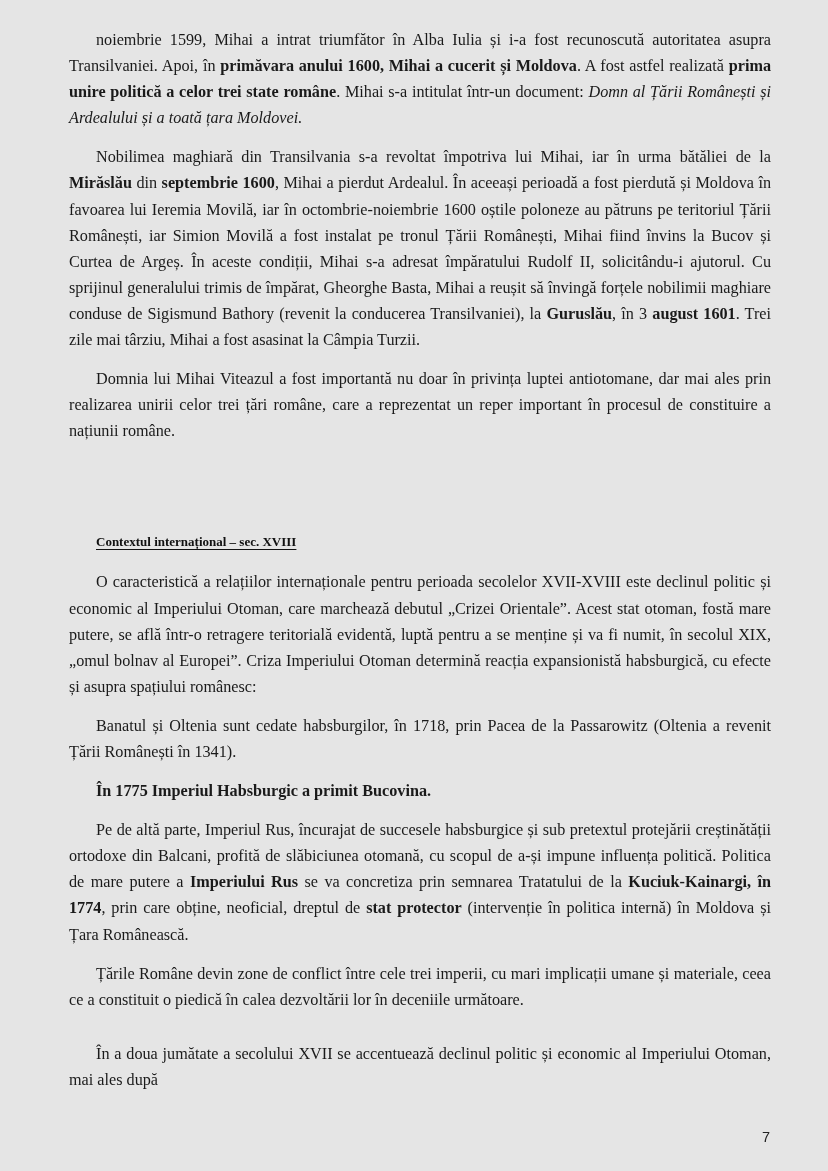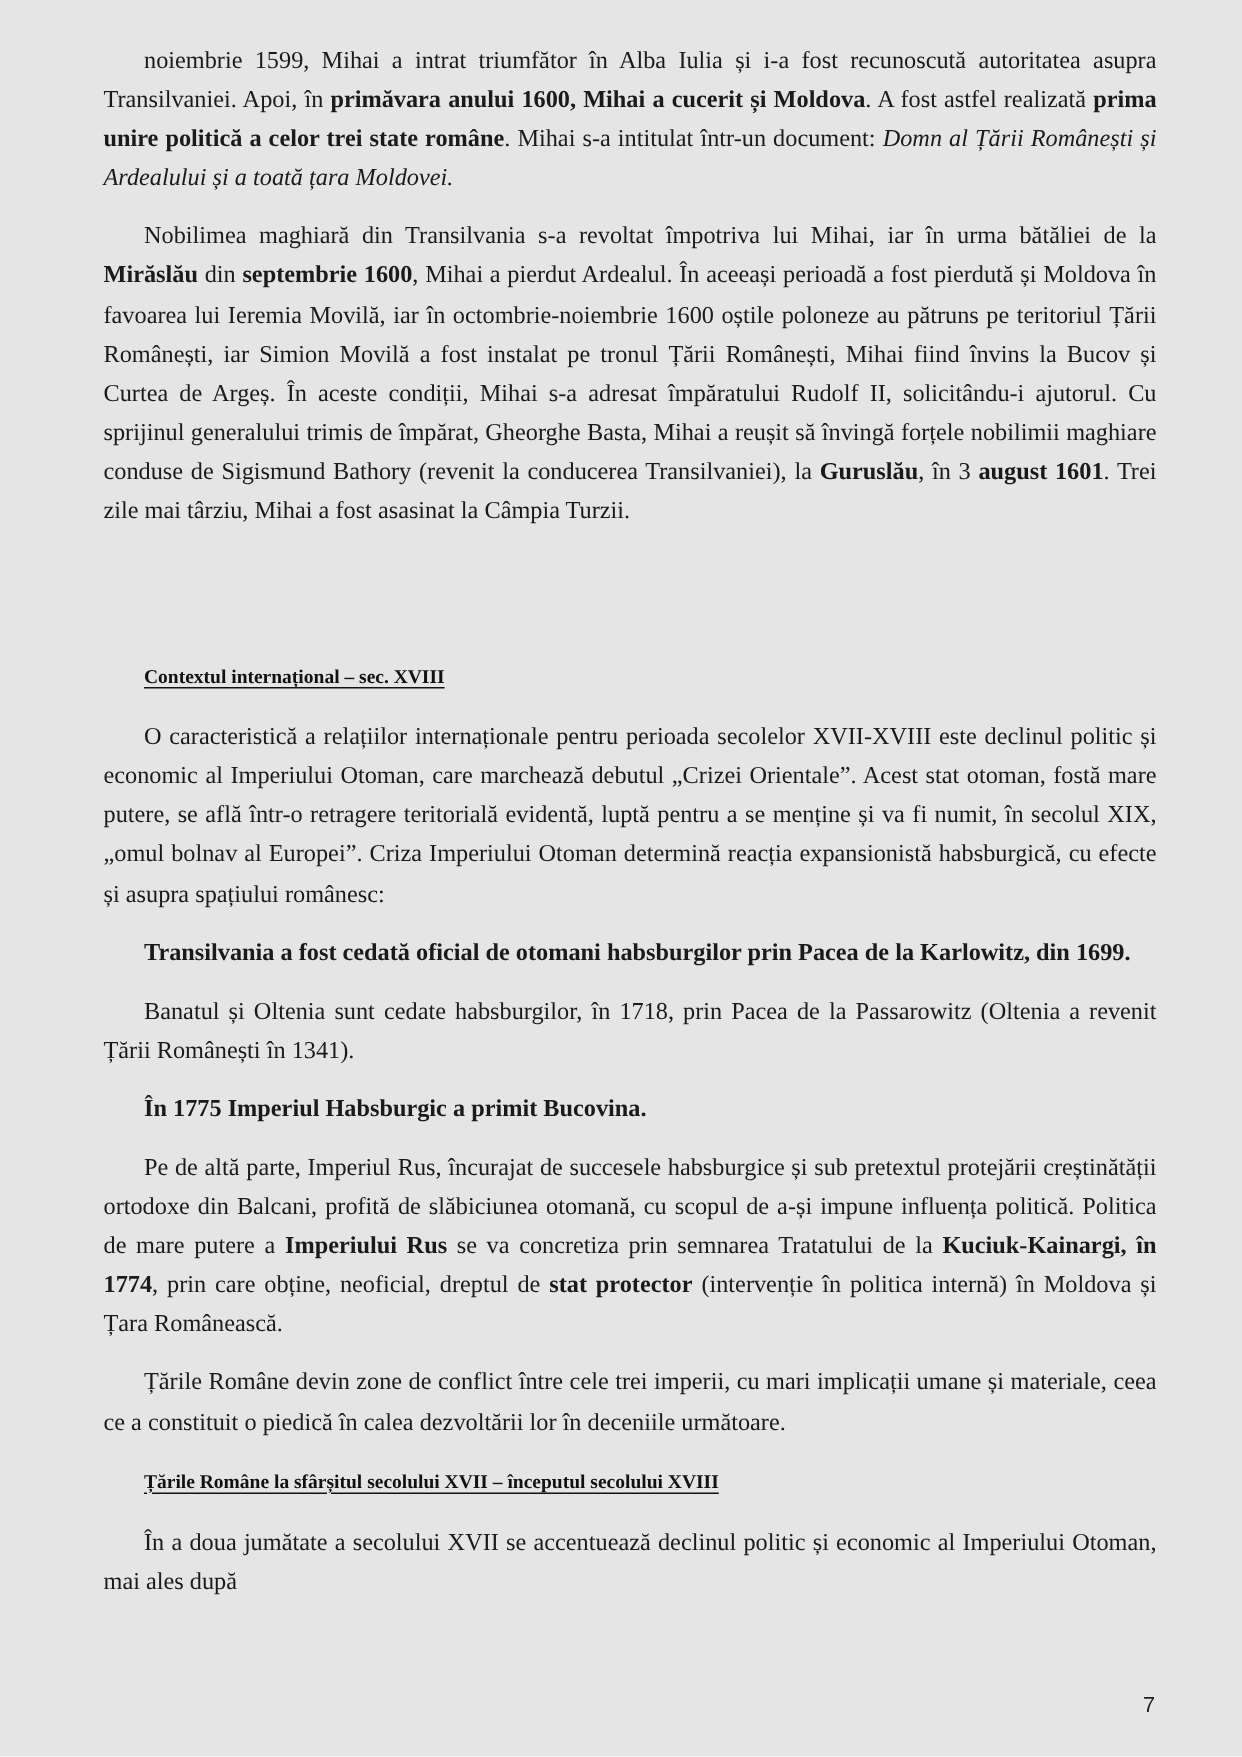--- a/index.html
+++ b/index.html
@@ -99,47 +99,46 @@
 </head>
 <body>
 
 <div class="page">
   <div class="content">
 
     <p class="para"><span>noiembrie 1599, Mihai a intrat triumfător în Alba Iulia și i-a fost recunoscută autoritatea asupra Transilvaniei. Apoi, în </span><b>primăvara anului 1600, Mihai a cucerit și Moldova</b><span>. A fost astfel realizată </span><b>prima unire politică a celor trei state române</b><span>. Mihai s-a intitulat într-un document: </span><i>Domn al Țării Românești și Ardealului și a toată țara Moldovei.</i></p>
 
     <p class="para"><span>Nobilimea maghiară din Transilvania s-a revoltat împotriva lui Mihai, iar în urma bătăliei de la </span><b>Mirăslău</b><span> din </span><b>septembrie 1600</b><span>, Mihai a pierdut Ardealul. În aceeași perioadă a fost pierdută și Moldova în favoarea lui Ieremia Movilă, iar în octombrie-noiembrie 1600 oștile poloneze au pătruns pe teritoriul Țării Românești, iar Simion Movilă a fost instalat pe tronul Țării Românești, Mihai fiind învins la Bucov și Curtea de Argeș. În aceste condiții, Mihai s-a adresat împăratului Rudolf II, solicitându-i ajutorul. Cu sprijinul generalului trimis de împărat, Gheorghe Basta, Mihai a reușit să învingă forțele nobilimii maghiare conduse de Sigismund Bathory (revenit  la conducerea Transilvaniei), la </span><b>Guruslău</b><span>, în 3 </span><b>august 1601</b><span>. Trei zile mai târziu, Mihai a fost asasinat la Câmpia Turzii.</span></p>
 
+    <p class="para"><span>Domnia lui Mihai Viteazul a fost importantă nu doar în privința luptei antiotomane, dar mai ales prin realizarea unirii celor trei țări române, care a reprezentat un reper important în procesul de constituire a națiunii române.</span></p>
 
     <div class="spacer-lg"></div>
 
     <div class="h-main">
     </div>
 
     <div class="spacer-sm"></div>
 
     <div class="h-sub"><span class="ul">Contextul internațional – sec. XVIII</span></div>
 
     <div class="spacer-xs"></div>
 
     <p class="para"><span>O caracteristică a relațiilor internaționale pentru perioada secolelor XVII-XVIII este declinul politic și economic al Imperiului Otoman, care marchează debutul „Crizei Orientale”. Acest stat otoman, fostă mare putere, se află într-o retragere teritorială evidentă, luptă pentru a se menține și va fi numit, în secolul XIX, „omul bolnav al Europei”. Criza Imperiului Otoman determină reacția expansionistă habsburgică, cu efecte și asupra spațiului românesc:</span></p>
 
-    <p class="para bold-para"><span>Transilvania a fost cedată oficial de otomani habsburgilor prin Pacea de la Karlowitz, din 1699.</span></p>
 
     <p class="para"><span>Banatul și Oltenia sunt cedate habsburgilor, în 1718, prin Pacea de la Passarowitz (Oltenia a revenit Țării Românești în 1341).</span></p>
 
     <p class="para bold-para"><span>În 1775 Imperiul Habsburgic a primit Bucovina.</span></p>
 
     <p class="para"><span>Pe de altă parte, Imperiul Rus, încurajat de succesele habsburgice și sub pretextul protejării creștinătății ortodoxe din Balcani, profită de slăbiciunea otomană, cu scopul de a-și impune influența politică. Politica de mare putere a </span><b>Imperiului Rus</b><span> se va concretiza prin semnarea Tratatului de la </span><b>Kuciuk-Kainargi, în 1774</b><span>, prin care obține, neoficial, dreptul de </span><b>stat protector</b><span> (intervenție în politica internă) în Moldova și Țara Românească.</span></p>
 
     <p class="para"><span>Țările Române devin zone de conflict între cele trei imperii, cu mari implicații umane și materiale, ceea ce a constituit o piedică în calea dezvoltării lor în deceniile următoare.</span></p>
 
     <div class="spacer-xs"></div>
 
-    <div class="h-sub"><span class="ul">Țările Române la sfârșitul secolului XVII – începutul secolului XVIII</span></div>
 
     <div class="spacer-xs"></div>
 
     <p class="para"><span>În a doua jumătate a secolului XVII se accentuează declinul politic și economic al Imperiului Otoman, mai ales după </span></p>
 
   </div>
 
   <div class="page-number">7</div>
 </div>
 

